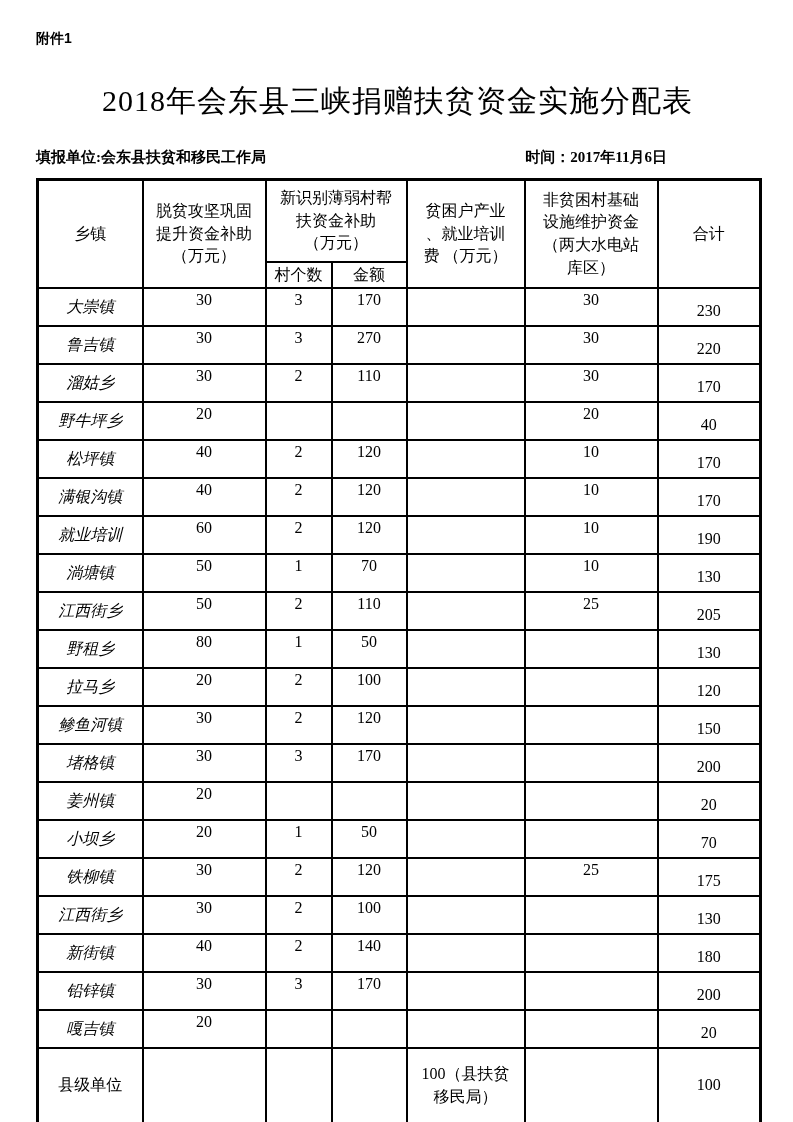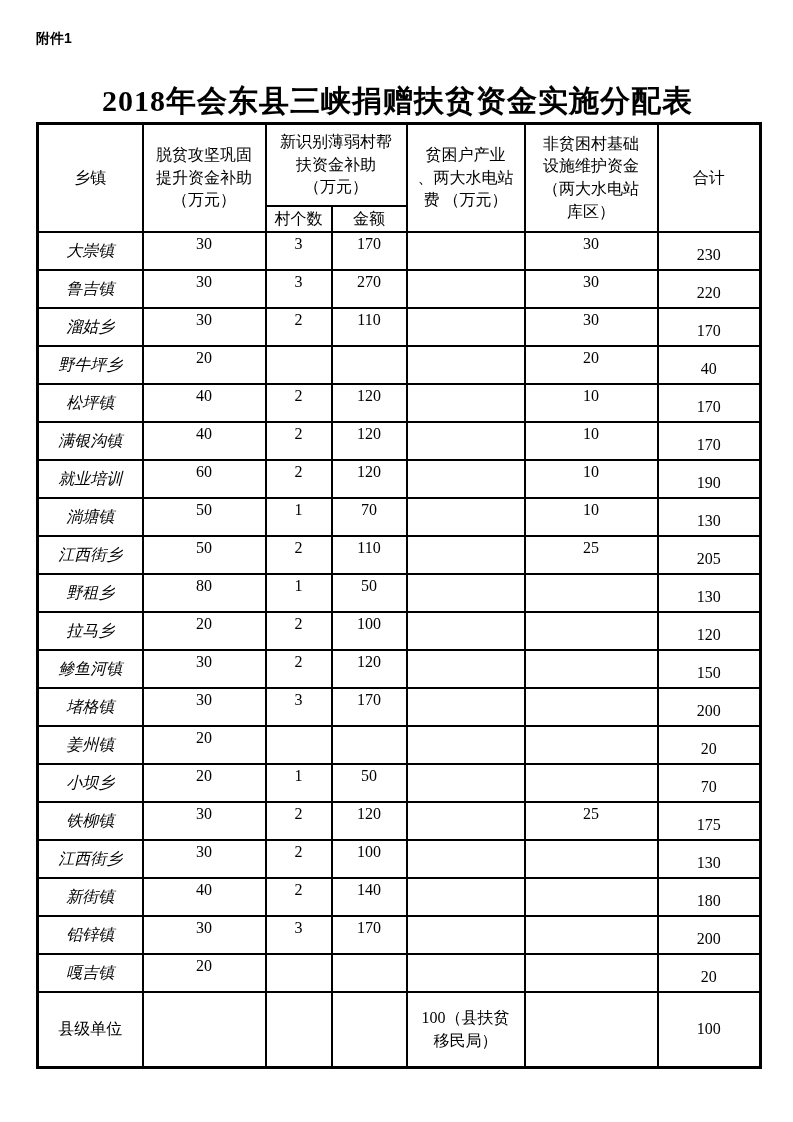--- a/index.html
+++ b/index.html
@@ -9,21 +9,21 @@
     font-family:"Liberation Serif","DejaVu Serif",serif;
     position:relative;
     overflow:hidden;
   }
   .page{padding:30px 34px 0 36px;}
   .attachment{
     font-family:"Liberation Sans","DejaVu Sans",sans-serif;
     font-weight:bold;font-size:14px;
   }
   .title{
-    text-align:center;font-size:30px;font-weight:bold;
+    text-align:center;font-size:30px;font-weight:normal;
     letter-spacing:1px;margin:33px 0 0 0;
   }
   .meta{
     display:flex;justify-content:space-between;
     font-weight:bold;font-size:15px;
     margin:26px 0 11px 0;padding-right:92px;
     white-space:nowrap;
   }
   table.alloc{
     border-collapse:collapse;table-layout:fixed;width:723px;
@@ -48,20 +48,24 @@
 </style>
 </head>
 <body>
 
 <div class="page">
 
   <div class="attachment">附件1</div>
 
   <div class="title">2018年会东县三峡捐赠扶贫资金实施分配表</div>
 
+  <div class="meta">
+    <span>填报单位:会东县扶贫和移民工作局</span>
+    <span>时间：2017年11月6日</span>
+  </div>
 
   <table class="alloc">
     <colgroup>
       <col style="width:105px">
       <col style="width:123px">
       <col style="width:66px">
       <col style="width:75px">
       <col style="width:118px">
       <col style="width:133px">
       <col style="width:103px">
@@ -69,21 +73,21 @@
     <thead>
       <tr class="h-main">
         <th rowspan="2">乡镇</th>
         <th rowspan="2">脱贫攻坚巩固
 提升资金补助
 （万元）</th>
         <th colspan="2">新识别薄弱村帮
 扶资金补助
 （万元）</th>
         <th rowspan="2">贫困户产业
-、两大水电站
+、就业培训
 费 （万元）</th>
         <th rowspan="2">非贫困村基础
 设施维护资金
 （两大水电站
 库区）</th>
         <th rowspan="2">合计</th>
       </tr>
       <tr class="h-sub">
         <th>村个数</th>
         <th>金额</th>

